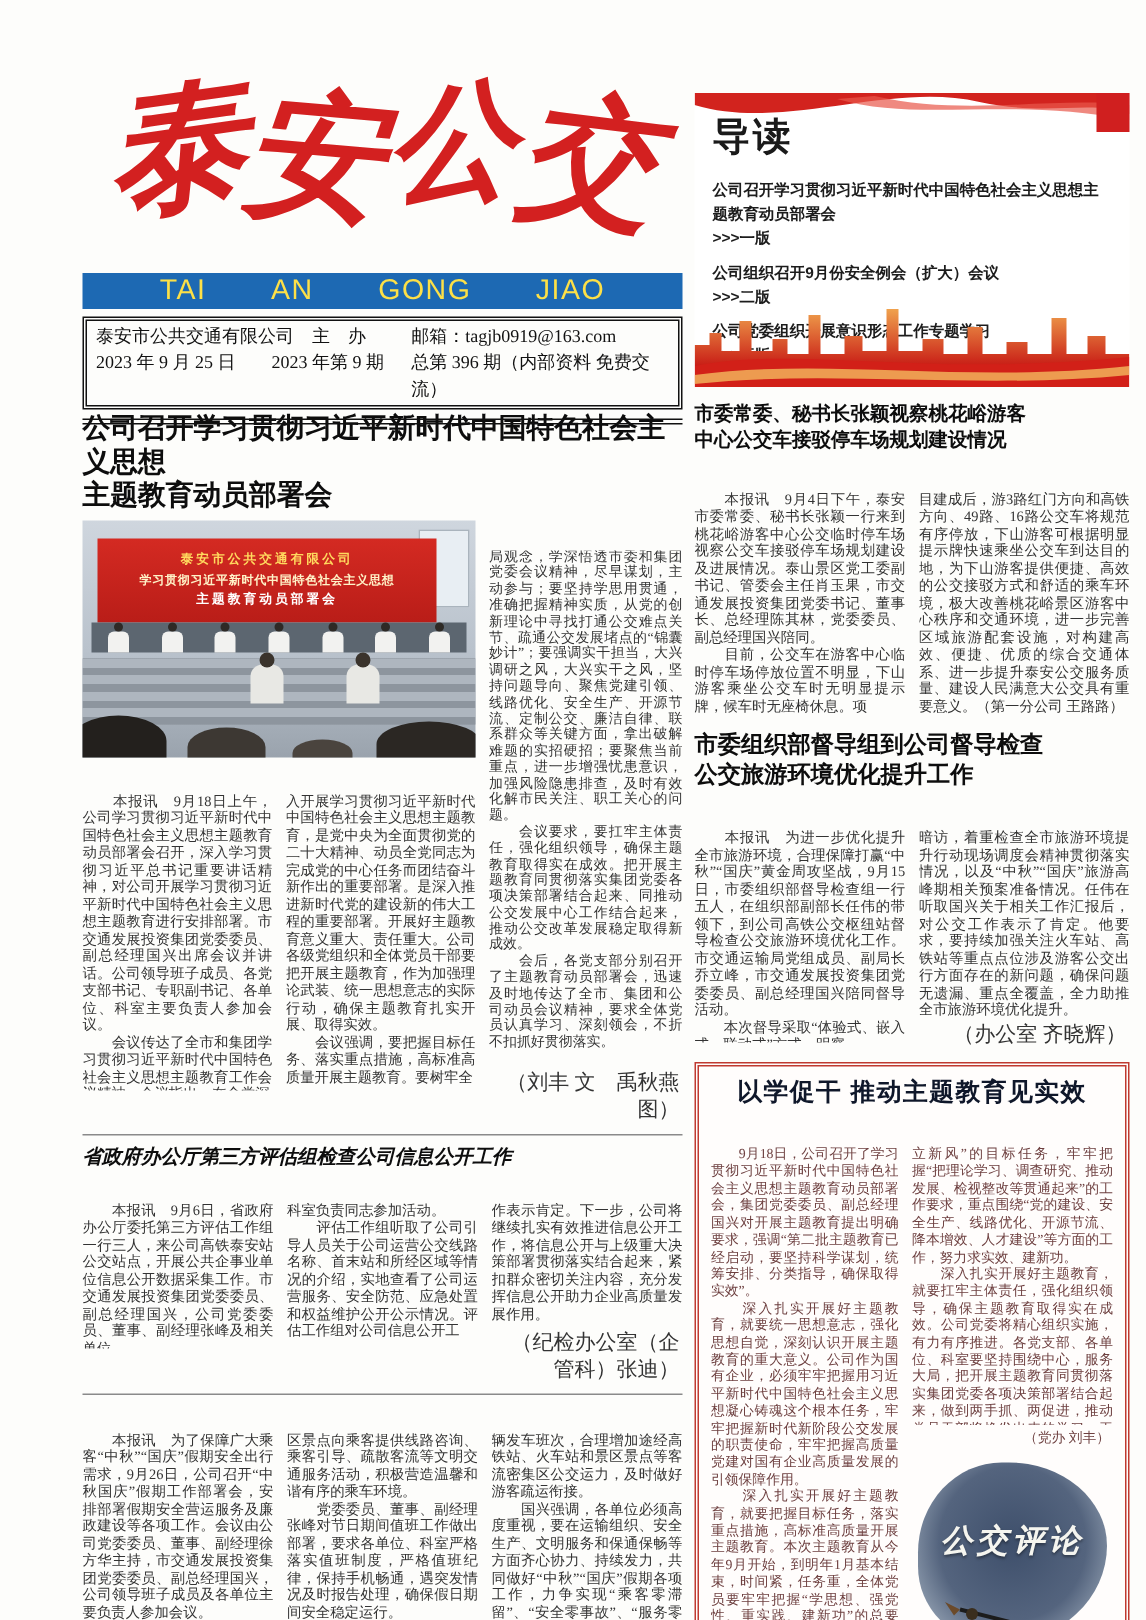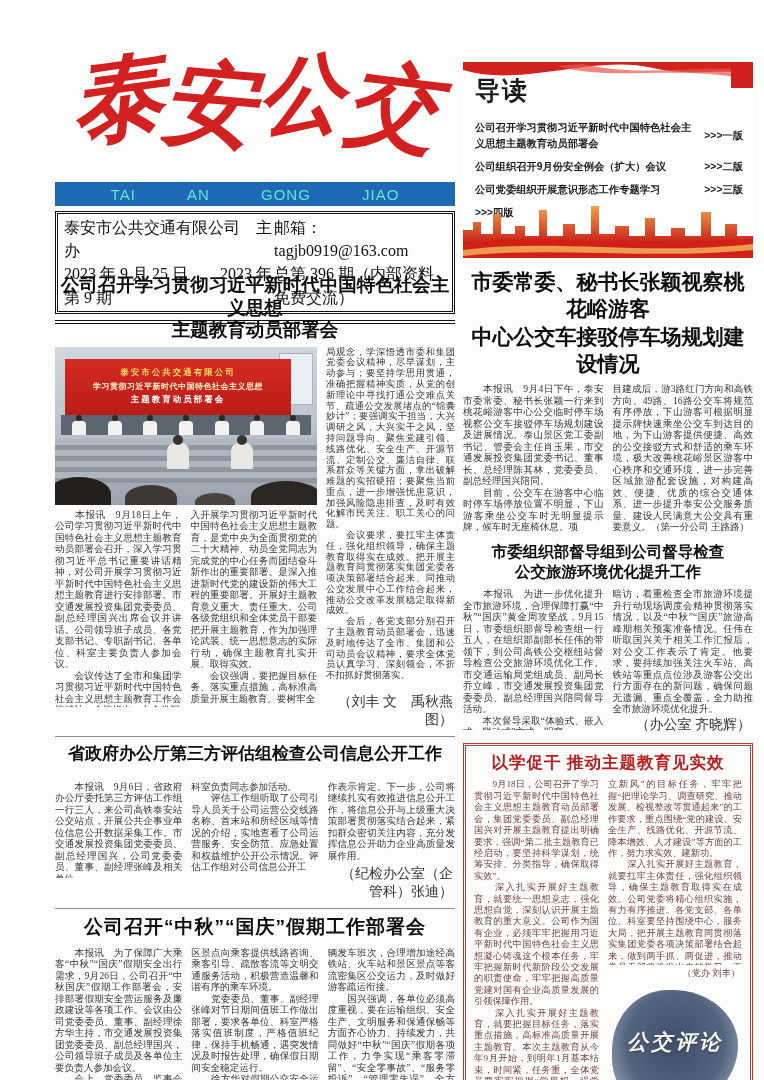--- a/index.html
+++ b/index.html
@@ -14,32 +14,32 @@
   .right-region { width:290px; flex:none; position:relative; }
 
   
   .masthead { position:relative; height:252px; }
   .calli { height:168px; display:flex; align-items:center; justify-content:center; color:#d32020; font-family:"DejaVu Serif",serif; font-weight:bold; font-style:italic; }
   .calli span { font-size:92px; line-height:1; display:inline-block; }
   .calli span:nth-child(1){ transform:rotate(-8deg) scale(1.02); }
   .calli span:nth-child(2){ transform:rotate(5deg) translateY(6px); }
   .calli span:nth-child(3){ transform:rotate(-4deg) scale(.94) translateY(-4px); }
   .calli span:nth-child(4){ transform:rotate(7deg) translateY(8px); }
-  .pinyin-bar { height:24px; background:#1d69b3; color:#5eead4; display:flex; align-items:center; justify-content:space-around; font-family:"Liberation Sans",sans-serif; font-size:15px; letter-spacing:1px; padding:0 30px; }
-  .pub-box { margin-top:5px; border:3px double #111; padding:2px 6px; font-size:16px; line-height:1.45; color:#111; }
+  .pinyin-bar { height:24px; background:#1d69b3; color:#fde047; display:flex; align-items:center; justify-content:space-around; font-family:"Liberation Sans",sans-serif; font-size:19px; letter-spacing:1px; padding:0 30px; }
+  .pub-box { margin-top:5px; border:3px double #111; padding:2px 6px; font-size:12px; line-height:1.45; color:#111; }
   .pub-row { display:flex; }
   .pub-row .l { width:55%; }
   .pub-row .r { flex:1; }
   .double-rule { margin-top:6px; height:4px; border-top:1.5px solid #111; border-bottom:1.5px solid #111; }
 
   
-  .atitle { font-family:"Liberation Sans","DejaVu Sans",sans-serif; font-weight:bold; color:#0d0d0d; text-align:center; }
+  .atitle { font-family:"Liberation Sans","DejaVu Sans",sans-serif; font-weight:bold; color:#0d0d0d; }
   .a1-title { font-size:18.5px; line-height:1.22; margin-top:8px; }
   .cols { display:flex; gap:9px; }
-  .bodytxt { font-size:9.6px; line-height:1.2; text-align:justify; white-space:pre-line; color:#333; }
+  .bodytxt { font-size:9.6px; line-height:1.2; text-align:justify; white-space:pre-line; color:#333;margin-top:20px; }
   .clip { overflow:hidden; }
   .byline { font-size:14px; text-align:right; color:#333; padding-right:2px; }
 
   
   .a1-body { display:flex; gap:9px; margin-top:5px; }
   .a1-left { width:262px; flex:none; }
   .a1-col3 { flex:1; }
   .photo { position:relative; width:262px; height:158px; overflow:hidden; background:linear-gradient(#cfd6de 0%, #b9c2cc 55%, #9aa3ad 100%); }
   .photo .window { position:absolute; right:4px; top:6px; width:34px; height:52px; background:#e8eef3; border:1px solid #aab4bd; }
   .photo .banner { position:absolute; left:10px; top:12px; width:226px; height:56px; background:linear-gradient(#d42a22,#b91d18); color:#ffd95e; display:flex; flex-direction:column; align-items:center; justify-content:center; gap:2px; font-family:"Liberation Sans",sans-serif; font-weight:bold; }
@@ -56,45 +56,45 @@
   .photo .s1 { left:112px; top:96px; } 
   .photo .s2b { left:176px; top:96px; } 
   .photo .fg { position:absolute; bottom:-6px; border-radius:50% 50% 0 0; background:#23201d; }
   .photo .f1 { left:-8px; width:64px; height:34px; }
   .photo .f2 { left:70px; width:52px; height:26px; background:#3d3833; }
   .photo .f3 { left:196px; width:70px; height:30px; background:#2b2723; }
   .photo .f4 { left:140px; width:40px; height:18px; background:#4a443e; }
 
   
   .sep { border-top:1px solid #8a8a8a; margin:7px 0 5px; }
-  .a4-title { font-size:17px; margin-bottom:16px; }
+  .a4-title { font-size:13px; margin-bottom:2px;font-style:italic; }
   .a5-title { font-size:19px; letter-spacing:1px; margin-bottom:7px; }
   .col3 { flex:1; }
 
   
   .guide { position:relative; height:196px; margin-top:48px; overflow:hidden; background:#fff; }
   .guide svg { display:block; }
   .guide-top { position:absolute; top:0; left:0; width:100%; height:46px; }
   .corner-red { position:absolute; top:-14px; right:-4px; width:26px; height:40px; background:#d01f1f; }
   .guide-title { position:absolute; top:12px; left:12px; font-family:"Liberation Sans",sans-serif; font-weight:bold; font-size:25px; color:#1a1a1a; letter-spacing:2px; }
   .guide-items { position:absolute; top:58px; left:12px; right:10px; font-family:"Liberation Sans",sans-serif; font-weight:bold; font-size:10.3px; color:#1c1c1c; }
-  .guide-item { display:flex; align-items:center; margin-bottom:7px; line-height:1.55; }
+  .guide-item { display:flex; align-items:flex-start; margin-bottom:7px; line-height:1.55;flex-direction:column; }
   .guide-item .t { flex:1; padding-right:8px; }
   .guide-item .p { flex:none; white-space:nowrap; }
   .guide-sky { position:absolute; bottom:0; left:0; width:100%; height:58px; }
 
   
-  .a2-title { font-size:21px; line-height:1.3; margin-top:10px; }
+  .a2-title { font-size:13px; line-height:1.3; margin-top:10px; }
   .a3-title { font-size:15.5px; line-height:1.3; margin-top:9px; }
   .rcols { display:flex; gap:9px; margin-top:6px; }
   .rcol { flex:1; }
 
   
   .comm { margin-top:9px; border:3px double #c03a30; padding:6px 8px 8px; height:378px; overflow:hidden; position:relative; background:#fffdfc; }
-  .comm-title { font-family:"Liberation Sans",sans-serif; font-weight:bold; font-size:16.5px; color:#b91c1c; text-align:center; letter-spacing:1px; margin-bottom:5px; }
+  .comm-title { font-family:"Liberation Sans",sans-serif; font-weight:bold; font-size:16.5px; color:#0f172a; text-align:center; letter-spacing:1px; margin-bottom:5px; }
   .comm .bodytxt { color:#6e4040; font-size:9.2px; line-height:1.24; }
   .comm .byline { color:#6e4040; font-size:9.2px; margin-top:2px; }
   .ink { position:relative; width:134px; height:128px; margin:6px 0 0 auto; }
   .ink .blob { position:absolute; inset:4px; background:radial-gradient(ellipse at 50% 45%, #3e4f6b 0%, #54647e 55%, #8795a8 78%, rgba(200,208,218,0) 100%); border-radius:46% 54% 58% 42%/52% 48% 56% 44%; }
   .ink .seal-text { position:absolute; top:42px; left:0; width:100%; text-align:center; color:#f5f5ef; font-family:"DejaVu Serif",serif; font-weight:bold; font-style:italic; font-size:21px; letter-spacing:3px; text-shadow:0 1px 2px rgba(0,0,0,.4); }
   .ink svg { position:absolute; bottom:2px; left:14px; }
 </style>
 </head>
 <body>
 
@@ -186,21 +186,20 @@
         <div class="col3">
           <div class="bodytxt clip" style="height:84px;">作表示肯定。下一步，公司将继续扎实有效推进信息公开工作，将信息公开与上级重大决策部署贯彻落实结合起来，紧扣群众密切关注内容，充分发挥信息公开助力企业高质量发展作用。</div>
           <div class="byline">（纪检办公室（企管科）张迪）</div>
         </div>
       </div>
     </div>
 
     <div class="sep"></div>
 
     <div>
-      <div class="atitle a5-title">公司召开“中秋”“国庆”假期工作部署会</div>
       <div class="cols">
         <div class="bodytxt clip" style="flex:1;height:182px;">　　本报讯　为了保障广大乘客“中秋”“国庆”假期安全出行需求，9月26日，公司召开“中秋国庆”假期工作部署会，安排部署假期安全营运服务及廉政建设等各项工作。会议由公司党委委员、董事、副经理徐方华主持，市交通发展投资集团党委委员、副总经理国兴，公司领导班子成员及各单位主要负责人参加会议。
 　　会上，党委委员、监事会主席、工会主席高晓文对假期“泰山百合”志愿者服务工作做出部署，公司将组织“泰山百合”志愿者在高铁站、火车站及景</div>
         <div class="bodytxt clip" style="flex:1;height:182px;">区景点向乘客提供线路咨询、乘客引导、疏散客流等文明交通服务活动，积极营造温馨和谐有序的乘车环境。
 　　党委委员、董事、副经理张峰对节日期间值班工作做出部署，要求各单位、科室严格落实值班制度，严格值班纪律，保持手机畅通，遇突发情况及时报告处理，确保假日期间安全稳定运行。
 　　徐方华对假期公交安全运输保障工作做出具体部署，要求各部门相互配合，按照公交运营和应急保障方案要求，密切关注客流情况，灵活调度车</div>
         <div class="col3">
           <div class="bodytxt clip" style="height:168px;font-family:Liberation Serif, serif;">辆发车班次，合理增加途经高铁站、火车站和景区景点等客流密集区公交运力，及时做好游客疏运衔接。
 　　国兴强调，各单位必须高度重视，要在运输组织、安全生产、文明服务和保通保畅等方面齐心协力、持续发力，共同做好“中秋”“国庆”假期各项工作，力争实现“乘客零滞留”、“安全零事故”、“服务零投诉”、“管理零失误”，全方位展示公交文明示范窗口良好形象，为全市旅游环境优化提升行动做出贡献。</div>
           <div class="byline">（办公室　齐晓辉）</div>

